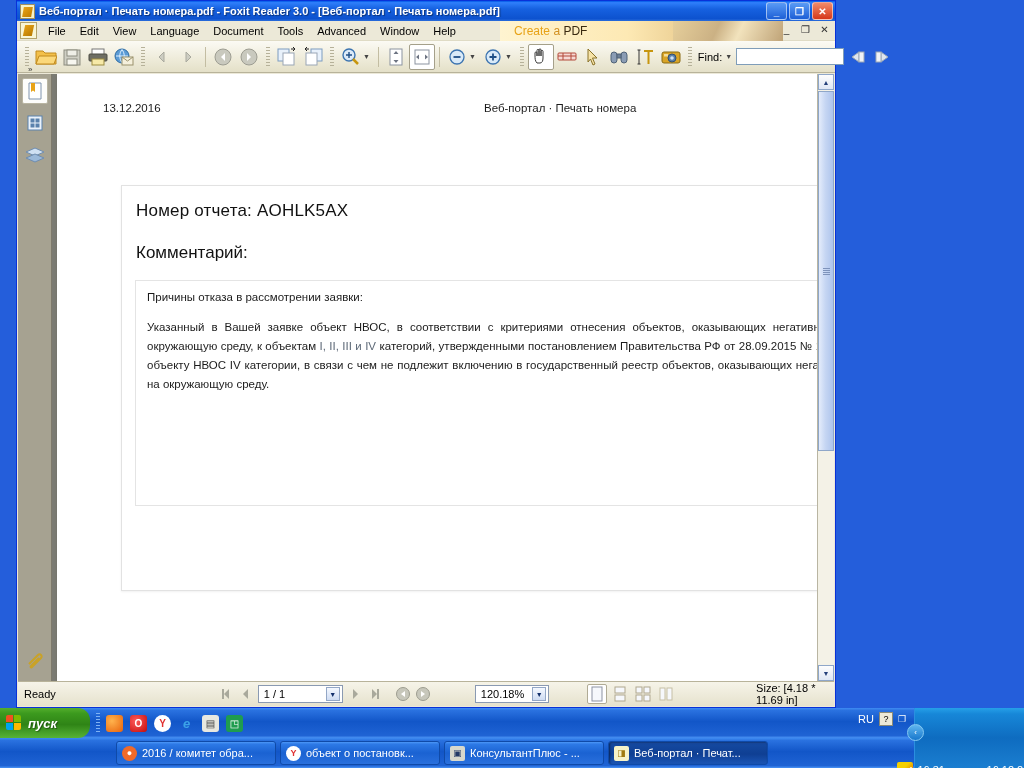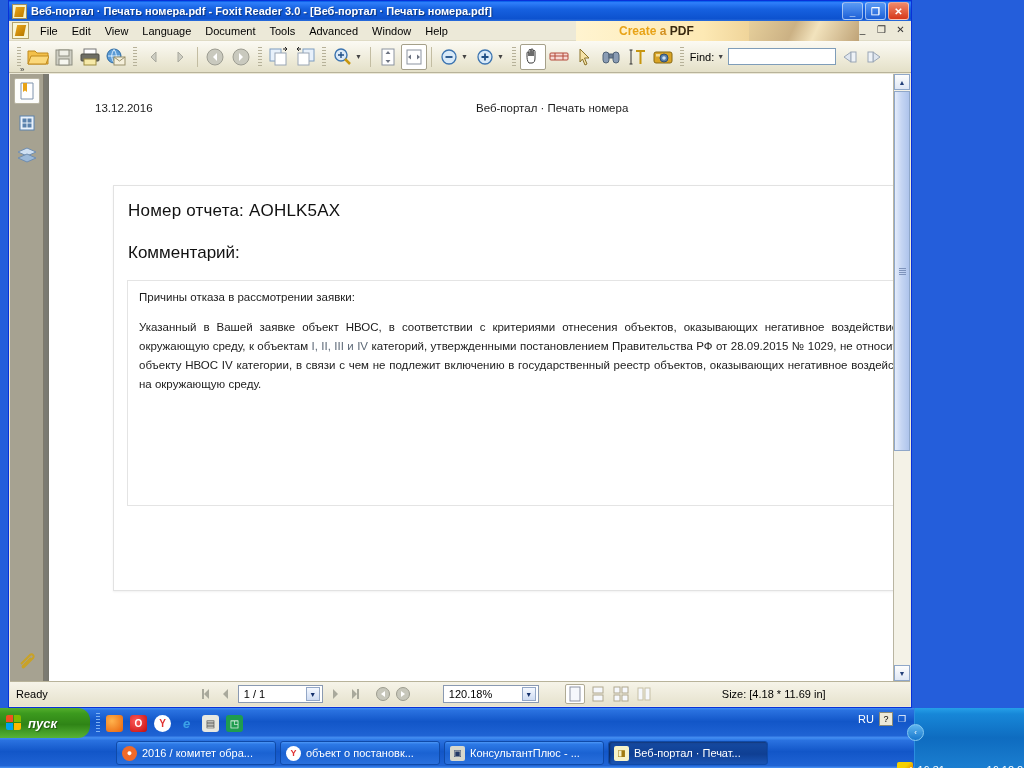--- a/index.html
+++ b/index.html
@@ -6,22 +6,22 @@
     margin: 0; padding: 0;
     width: 1024px; height: 768px;
     overflow: hidden;
     font-family: "Liberation Sans", sans-serif;
     background: #245edb;
   }
   * { box-sizing: border-box; }
 
   
   #app-window {
-    position: absolute; left: 8px; top: 0;
-    width: 904px; height: 708px;
+    position: absolute; left: 16px; top: 0;
+    width: 820px; height: 708px;
     background: #ece9d8;
     border: 1px solid #0831d9;
   }
 
   
   #title-bar {
     height: 20px;
     background: linear-gradient(to bottom,#0058e6 0%,#2f7ffb 8%,#1661e0 40%,#0d52cf 88%,#2a6ddb 100%);
     display: flex; align-items: center;
     padding: 0 2px 0 3px;
@@ -80,21 +80,21 @@
     white-space: nowrap;
   }
   #create-pdf-banner {
     position: absolute; right: 52px; top: 0;
     width: 283px; height: 20px;
     background: linear-gradient(to right,#fff4d0 0%,#fde9b4 45%,#e8c98c 70%,#d6b478 100%);
     display:flex; align-items:center;
     overflow: hidden;
   }
   #create-pdf-banner .cp-text {
-    font-size: 12px; font-weight: bold; padding-left: 43px;
+    font-size: 12px; font-weight: normal; padding-left: 14px;
     white-space: nowrap;
   }
   .cp-create { color: #e8a317; }
   .cp-a { color: #d29020; }
   .cp-pdf { color: #3a2a10; }
   #create-pdf-banner .cp-deco {
     position:absolute; right:0; top:0; width:110px; height:20px;
     background: linear-gradient(115deg, #e6cf9b 0%, #cbb184 40%, #f2e3bd 60%, #bfa377 100%);
   }
   #mdi-btns {
@@ -245,21 +245,21 @@
   #sb-thumb .grip { width:7px; height:7px;
     background-image: repeating-linear-gradient(to bottom,#7e93bb 0 1px,transparent 1px 2px);
   }
 
   
   #status-bar {
     position:absolute; left:1px; right:1px; bottom:1px; height: 25px;
     background: linear-gradient(to bottom,#f6f4e9,#e6e2cd);
     border-top:1px solid #b8b39a;
     display:flex; align-items:center;
-    font-size: 11px; color:#000;
+    font-size: 11px; color:#000;gap:12px;
   }
   #status-ready { margin-left: 6px; }
   #status-bar .nav-group { display:flex; align-items:center; gap:4px; margin-left: 150px;}
   .sb-icon { width:16px;height:16px;display:flex;align-items:center;justify-content:center; color:#8a8a7a;}
   #page-field, #zoom-field {
     height: 18px; background:#fff; border:1px solid #8a9ab2;
     display:flex; align-items:center; justify-content:space-between;
     font-size:11px; padding:0 2px 0 5px;
   }
   #page-field { width: 85px; }

